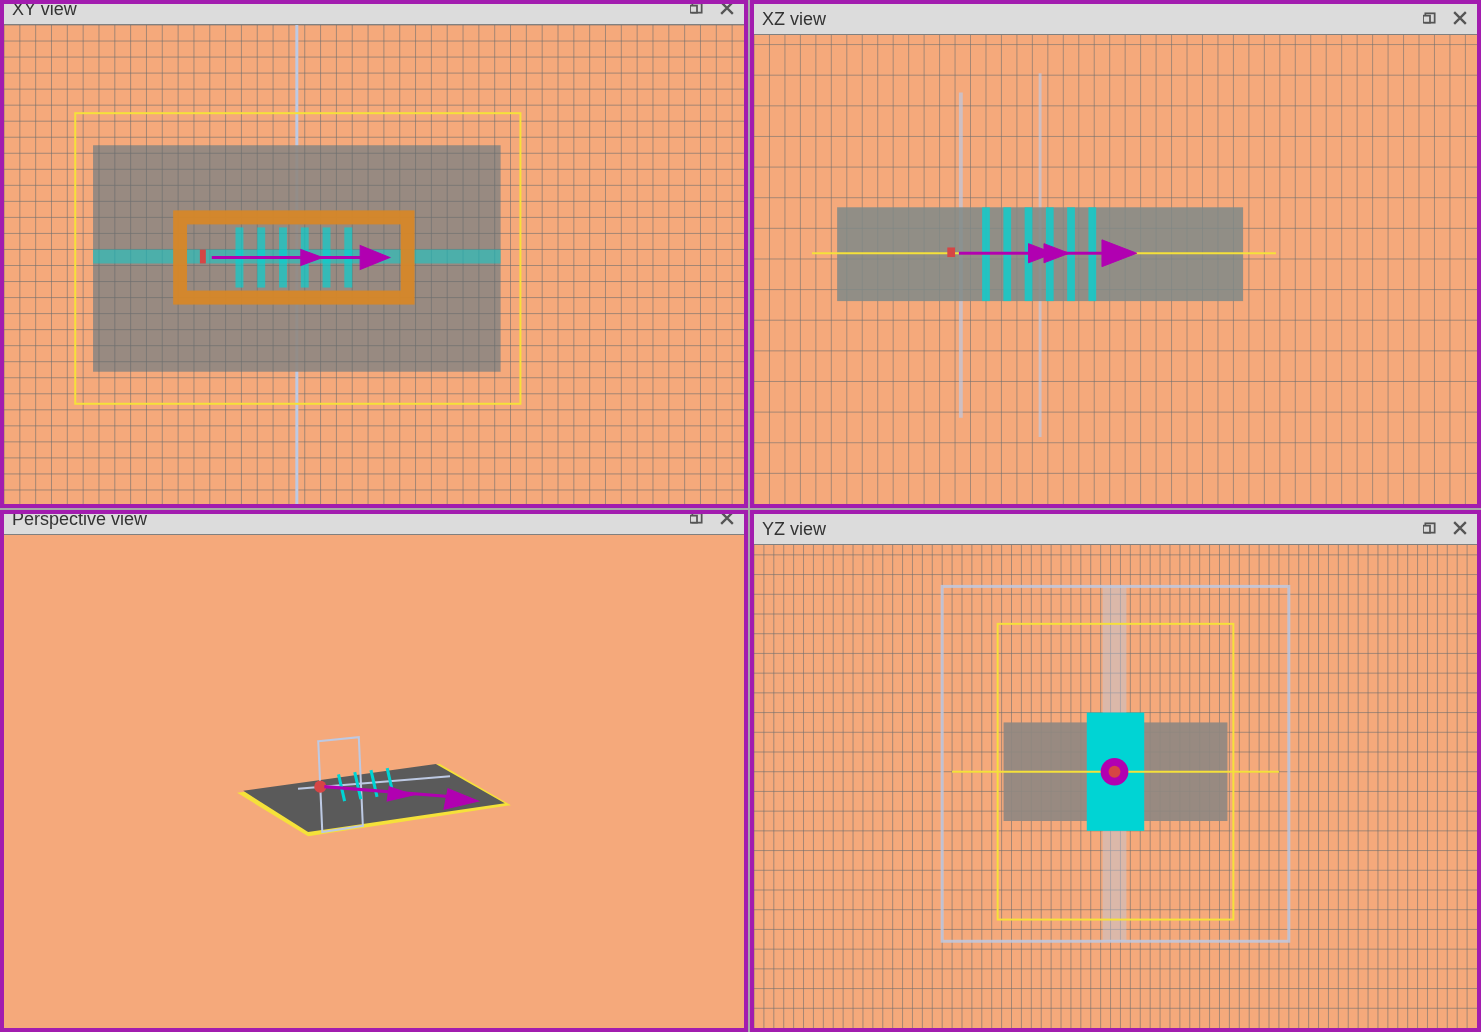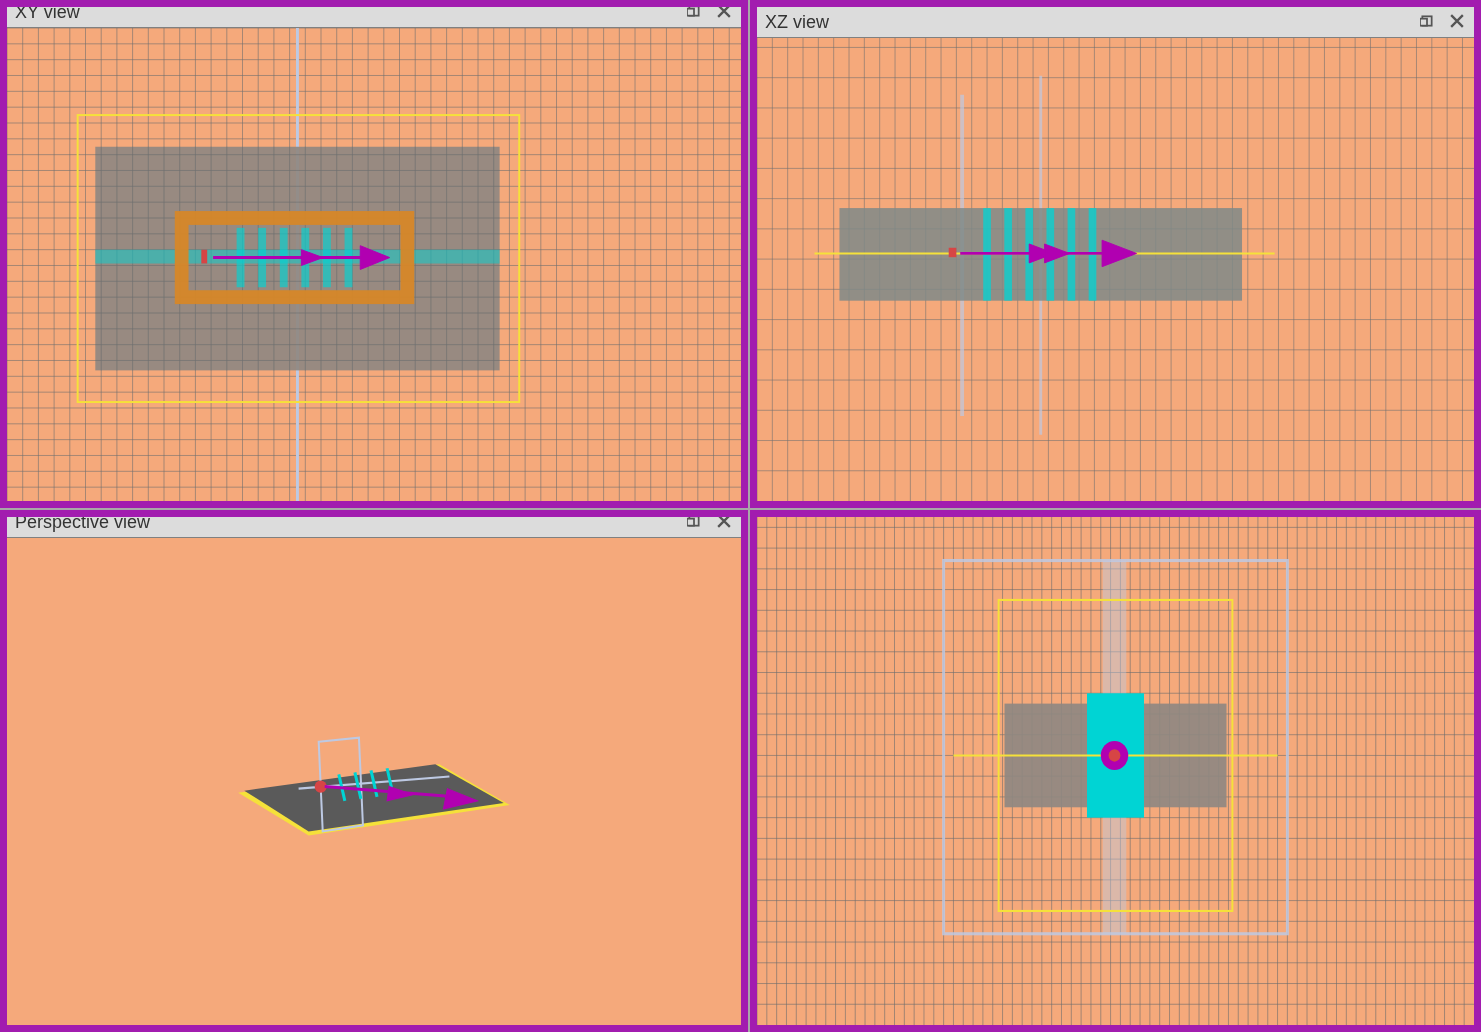--- a/index.html
+++ b/index.html
@@ -17,21 +17,21 @@
     grid-template-rows: 508px 1fr;
     gap: 2px;
     width: 100%;
     height: 100%;
     background: #a8a8a8;
   }
   .panel {
     display: flex;
     flex-direction: column;
     background: #7dd3fc;
-    border: 7px solid #a21caf;
+    border: 4px solid #a21caf;
     position: relative;
     overflow: hidden;
   }
   .panel-header {
     flex: 0 0 30px;
     height: 30px;
     background: #dcdcdc;
     border-bottom: 1px solid #808080;
     display: flex;
     align-items: center;
@@ -432,20 +432,40 @@
         <g fill="#b100b1" stroke="#b100b1">
           <line x1="316" y1="244" x2="445" y2="254" stroke-width="3"></line>
           <polygon points="380,244 404,252 378,258"></polygon>
           <polygon points="438,246 468,258 434,266"></polygon>
         </g>
       </svg>
     </div>
   </div>
 
   <div class="panel">
+    <div class="panel-header">
+      <span class="panel-title">YZ view</span>
+      <div class="panel-buttons">
+        <button class="hdr-btn">
+          <span>
+            <svg viewBox="0 0 12 12">
+                <rect x="2" y="2" width="8" height="8" fill="none" stroke="#555" stroke-width="1.5"></rect>
+                <rect x="0" y="4" width="6" height="6" fill="#dcdcdc" stroke="#555" stroke-width="1.5"></rect>
+              </svg>
+          </span>
+        </button>
+        <button class="hdr-btn">
+          <span>
+            <svg viewBox="0 0 12 12">
+                <path d="M1 1 L11 11 M11 1 L1 11" stroke="#555" stroke-width="2"></path>
+              </svg>
+          </span>
+        </button>
+      </div>
+    </div>
     <div class="viewport">
       <svg viewBox="0 0 730 490" preserveAspectRatio="none">
         <rect width="730" height="490" fill="#f5a97b"></rect>
         <g stroke="#6e6e6e" stroke-width="0.6">
 
           <line x1="0" y1="0" x2="0" y2="490"></line>
             <line x1="10" y1="0" x2="10" y2="490"></line>
             <line x1="20" y1="0" x2="20" y2="490"></line>
             <line x1="30" y1="0" x2="30" y2="490"></line>
             <line x1="40" y1="0" x2="40" y2="490"></line>

